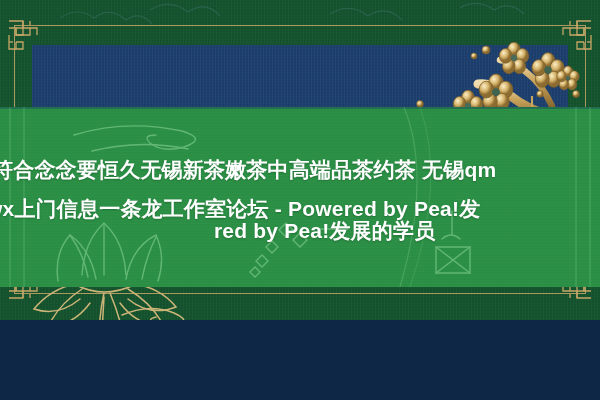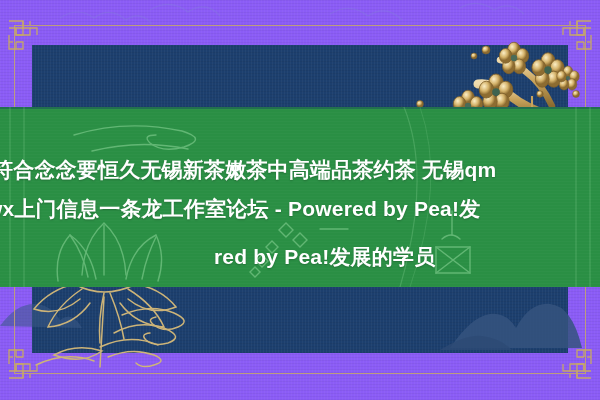--- a/index.html
+++ b/index.html
@@ -2,22 +2,22 @@
 <html><head>
 <meta charset="utf-8">
 <style>
   html,body{margin:0;padding:0;}
   body{
     width:600px;height:400px;overflow:hidden;
     font-family:"Liberation Sans","DejaVu Sans",sans-serif;
     background:#0f2747;
   }
   #stage{
-    position:relative;width:600px;height:400px;overflow:hidden;
-    background:#8b5cf6;
+    position:relative;width:600px;height:320px;overflow:hidden;
+    background:#14532d;
   }
   
   .texture{
     position:absolute;inset:0;
     background-image:
       repeating-linear-gradient(90deg, rgba(255,255,255,.030) 0 1px, rgba(0,0,0,0) 1px 3px),
       repeating-linear-gradient(0deg, rgba(0,0,0,.045) 0 1px, rgba(0,0,0,0) 1px 3px);
     pointer-events:none;
   }
   
@@ -75,21 +75,21 @@
     font-size:21px;
     font-weight:bold;
     line-height:38px;
     letter-spacing:.2px;
     white-space:nowrap;
     text-shadow:0 1px 2px rgba(0,0,0,.22);
   }
   .line{position:absolute;white-space:nowrap;}
   .line1{left:-8px;top:33px;}
   .line2{left:-14px;top:72px;}
-  .line3{left:214px;top:120px;}
+  .line3{left:214px;top:94px;}
 </style>
 </head>
 <body>
 
 <div id="stage">
 
   <div class="texture"></div>
 
   <svg class="watermark" viewBox="0 0 600 130">
     <g fill="none" stroke="#7c9bc4" stroke-width="1.2">

